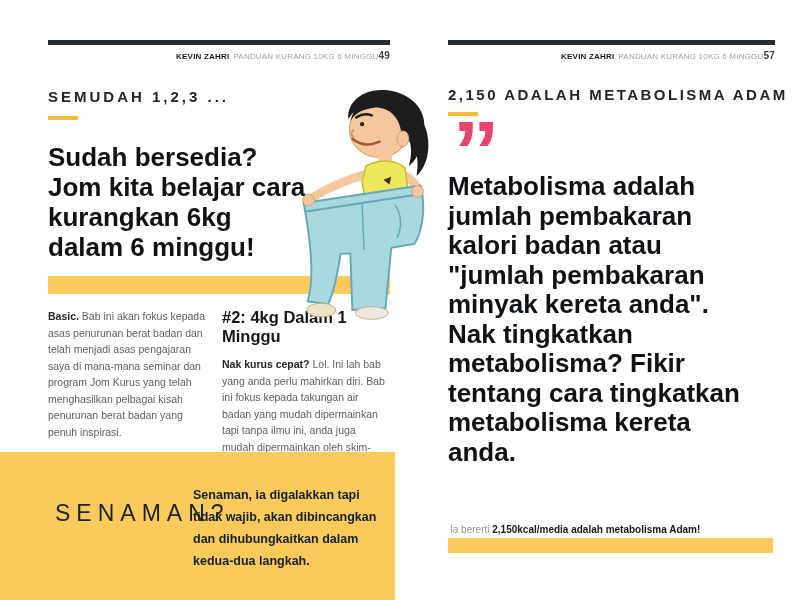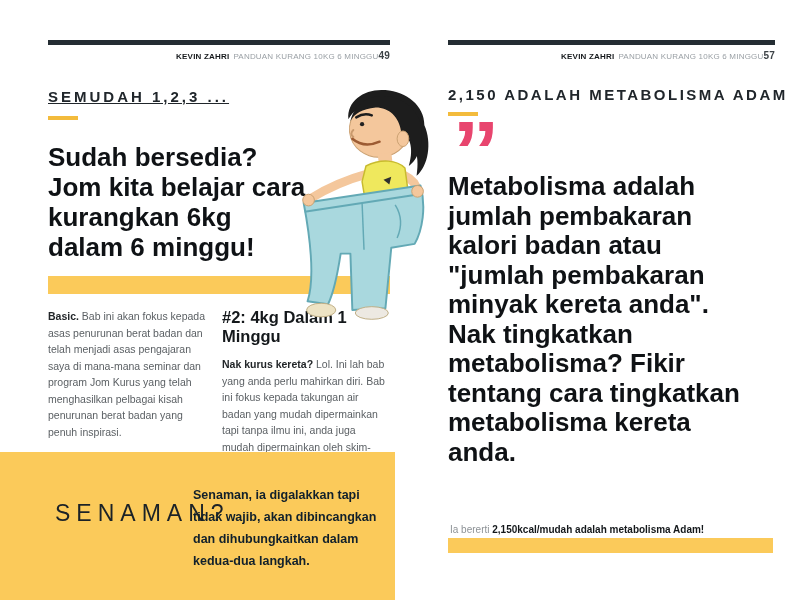--- a/index.html
+++ b/index.html
@@ -48,21 +48,21 @@
 
   <div class="abs bar-dark" style="left:48px;top:40px;width:342px;"></div>
 
   <div class="abs header-line" style="left:48px;top:50px;width:342px;">
     <span>
       <span class="brand">KEVIN ZAHRI</span><span>PANDUAN KURANG 10KG 6 MINGGU</span>
     </span>
     <span class="pagenum">49</span>
   </div>
 
-  <div class="abs kicker" style="left:48px;top:88px;text-decoration:underline;">SEMUDAH 1,2,3 ...</div>
+  <div class="abs kicker" style="left:48px;top:88px;">SEMUDAH 1,2,3 ...</div>
   <div class="abs dash" style="left:48px;top:116px;"></div>
 
   <div class="abs big-title title-left" style="left:48px;top:142px;">Sudah bersedia?
 Jom kita belajar cara
 kurangkan 6kg
 dalam 6 minggu!</div>
 
   <div class="abs band" style="left:48px;top:276px;width:342px;height:18px;z-index:1;"></div>
 
   <div class="abs" style="left:292px;top:86px;width:146px;height:234px;z-index:3;">
@@ -93,21 +93,21 @@
     </svg>
   </div>
 
   <div class="abs col" style="left:48px;top:308px;">
     <p><span class="lead">Basic.</span>
       <span>Bab ini akan fokus kepada asas penurunan berat badan dan telah menjadi asas pengajaran saya di mana-mana seminar dan program Jom Kurus yang telah menghasilkan pelbagai kisah penurunan berat badan yang penuh inspirasi.</span></p>
   </div>
 
   <div class="abs col" style="left:222px;top:308px;width:168px;">
     <h3>#2: 4kg Dalam 1 Minggu</h3>
-    <p><span class="lead">Nak kurus kereta?</span>
+    <p><span class="lead">Nak kurus cepat?</span>
       <span>Lol. Ini lah bab yang anda perlu mahirkan diri. Bab ini fokus kepada takungan air badan yang mudah dipermainkan tapi tanpa ilmu ini, anda juga mudah dipermainkan oleh skim-skim kurus cepat di luar sana. Terutamanya di social media dan pelbagai jualan produk.</span></p>
   </div>
 
   <div class="abs callout" style="left:0;top:452px;width:395px;height:148px;">
     <div class="abs callout-title" style="left:55px;top:48px;">SENAMAN?</div>
     <div class="abs callout-body" style="left:193px;top:32px;">Senaman, ia digalakkan tapi tidak wajib, akan dibincangkan dan dihubungkaitkan dalam kedua-dua langkah.</div>
   </div>
 
   <div class="abs bar-dark" style="left:448px;top:40px;width:327px;"></div>
 
@@ -129,17 +129,17 @@
 "jumlah pembakaran
 minyak kereta anda".
 Nak tingkatkan
 metabolisma? Fikir
 tentang cara tingkatkan
 metabolisma kereta
 anda.</div>
 
 
   <p class="abs note-footer" style="left:450px;top:522px;"><span>Ia bererti</span>
-    <span class="bold">2,150kcal/mudah adalah metabolisma Adam!</span></p>
+    <span class="bold">2,150kcal/media adalah metabolisma Adam!</span></p>
 
   <div class="abs band" style="left:448px;top:538px;width:325px;height:15px;"></div>
 
 </div>
 
 </body></html>

